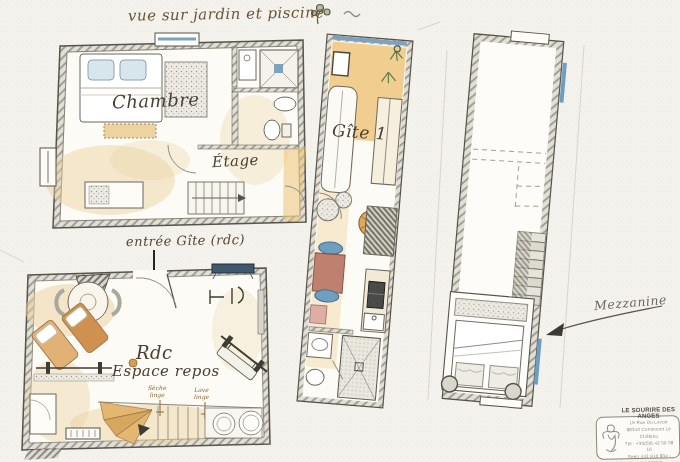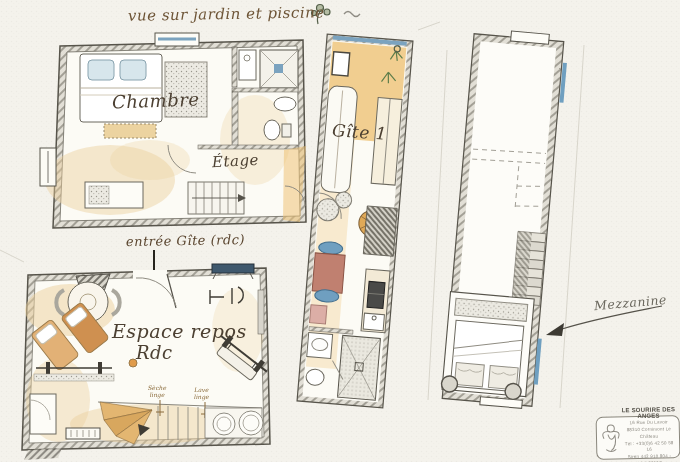--- a/index.html
+++ b/index.html
@@ -16,21 +16,21 @@
     font-style:italic;
     color:#4c4032;
     white-space:nowrap;
     letter-spacing:.5px;
   }
   .title{font-size:15px;color:#6d5436;transform:rotate(-1deg);}
   .chambre{font-size:18px;transform:rotate(-2deg);}
   .etage{font-size:15px;transform:rotate(-3deg);}
   .gite1{font-size:17px;transform:rotate(4deg);}
   .entree{font-size:13px;color:#5a452f;transform:rotate(-1deg);}
-  .espace{font-size:19px;}
+  .espace{font-size:15px;margin-top:42px;}
   .rdc{font-size:18px;text-align:right;}
   .linge{
     font-size:6px;line-height:1.15;color:#8a6a3a;
     letter-spacing:0;text-align:center;font-style:italic;
   }
   .mezz{font-size:12.5px;color:#6b685e;transform:rotate(-5deg);}
   .stamp{
     position:absolute;left:596px;top:416px;width:84px;height:43px;
     border:1px solid #8a877d;border-radius:7px;background:#fcfbf7;
     transform:rotate(-1.2deg);

